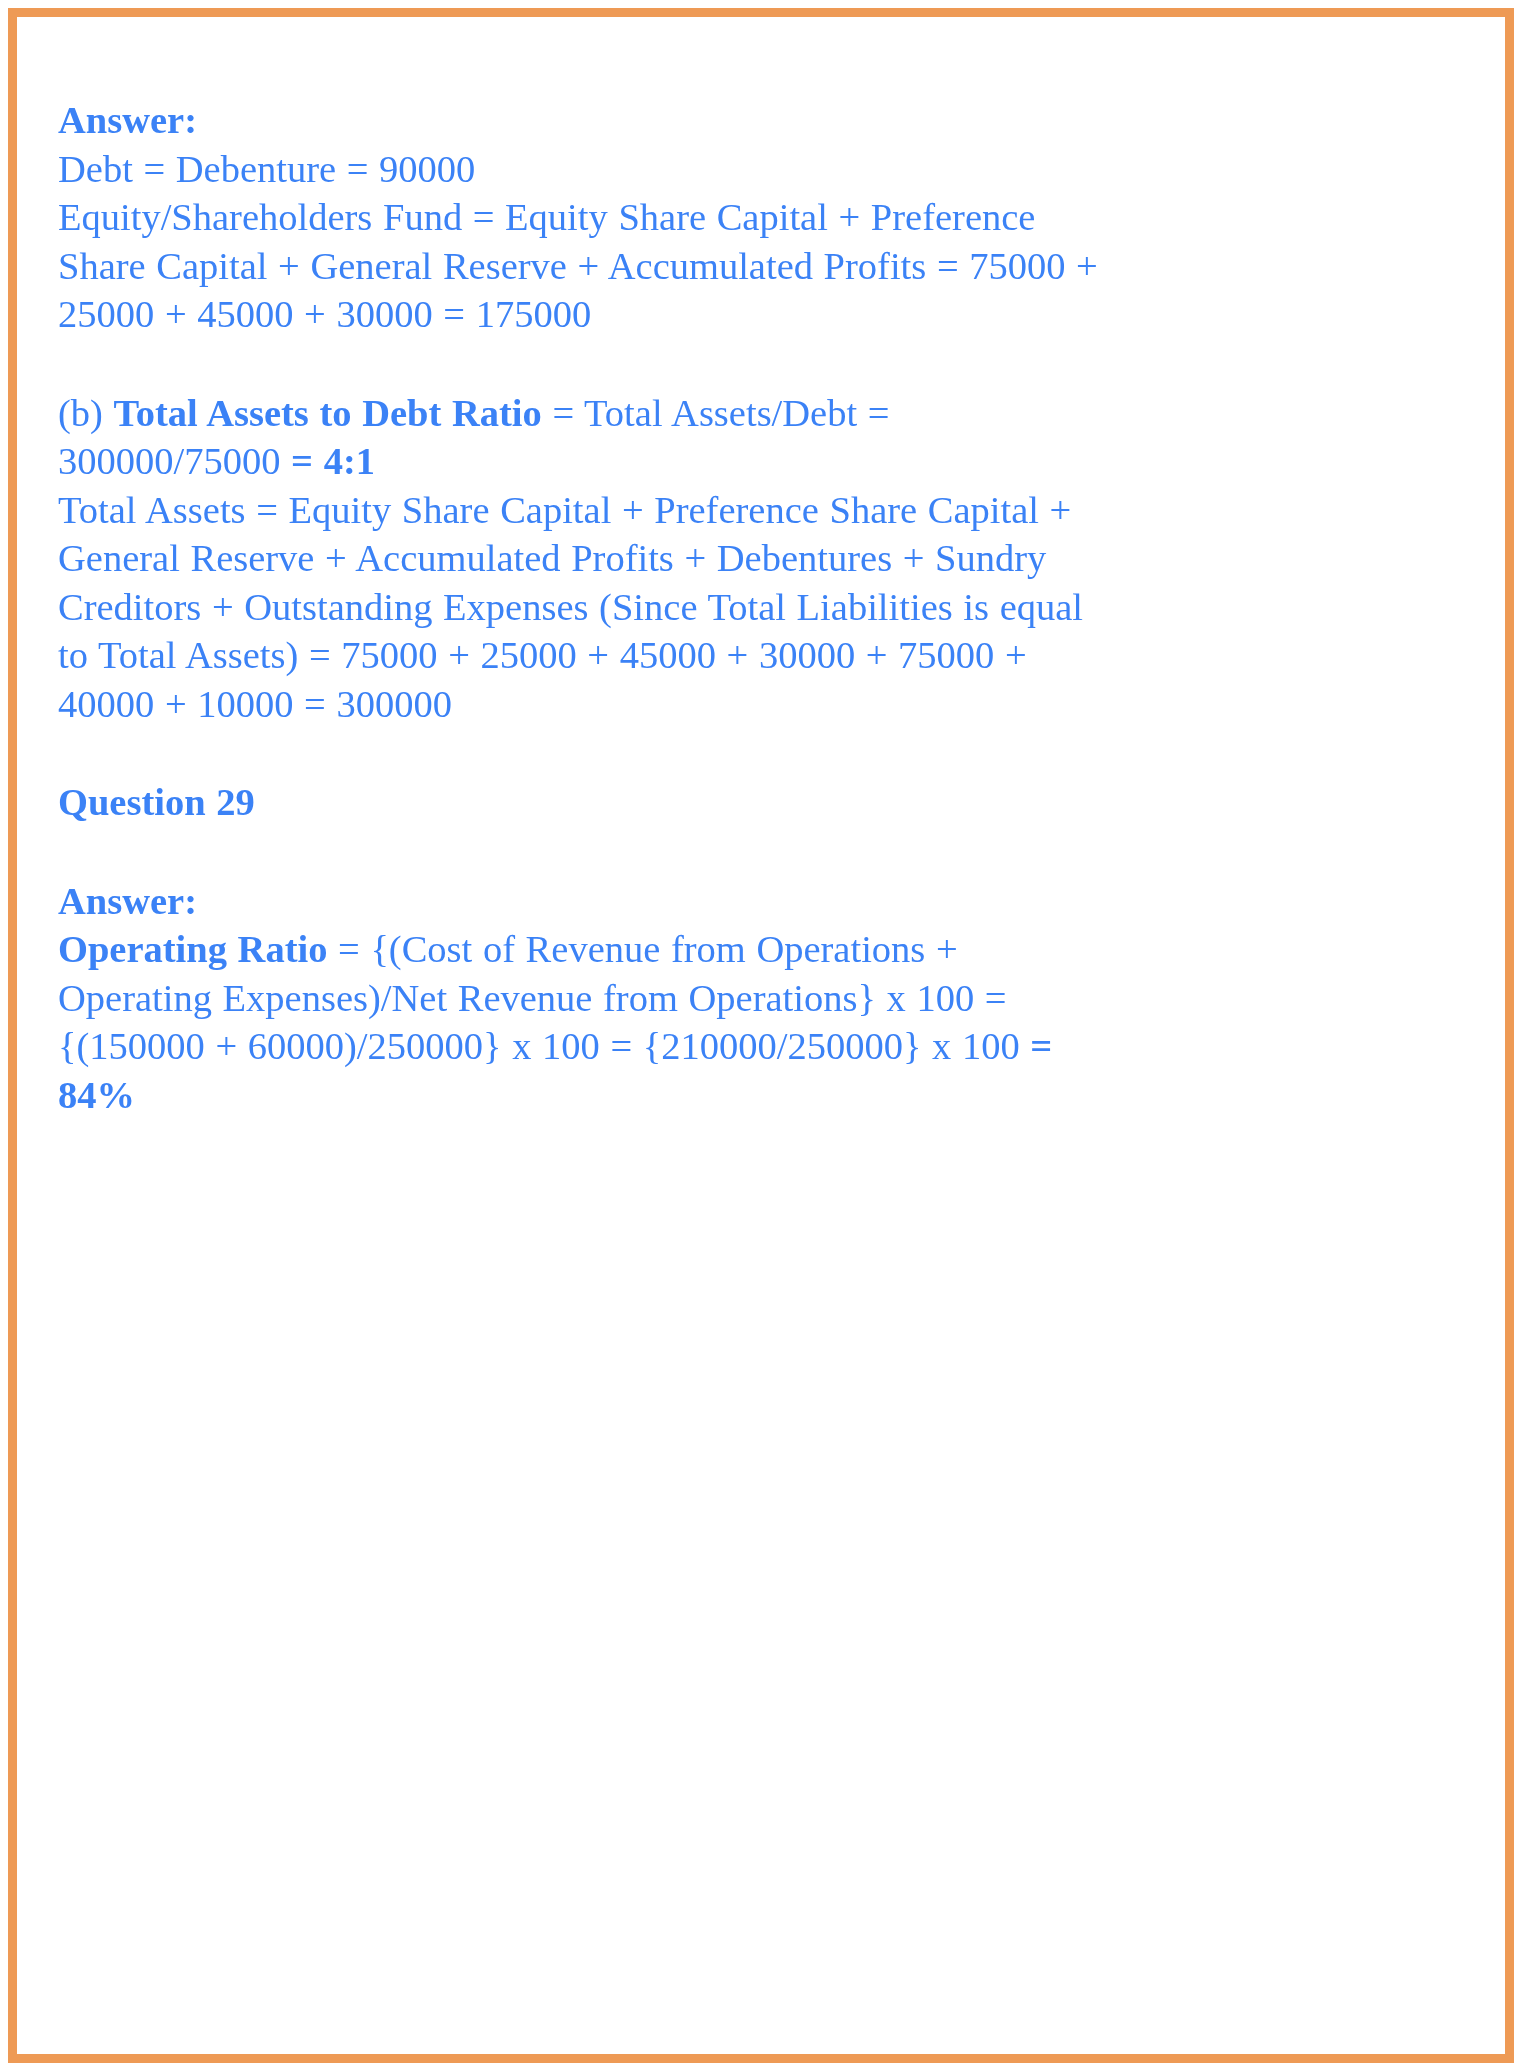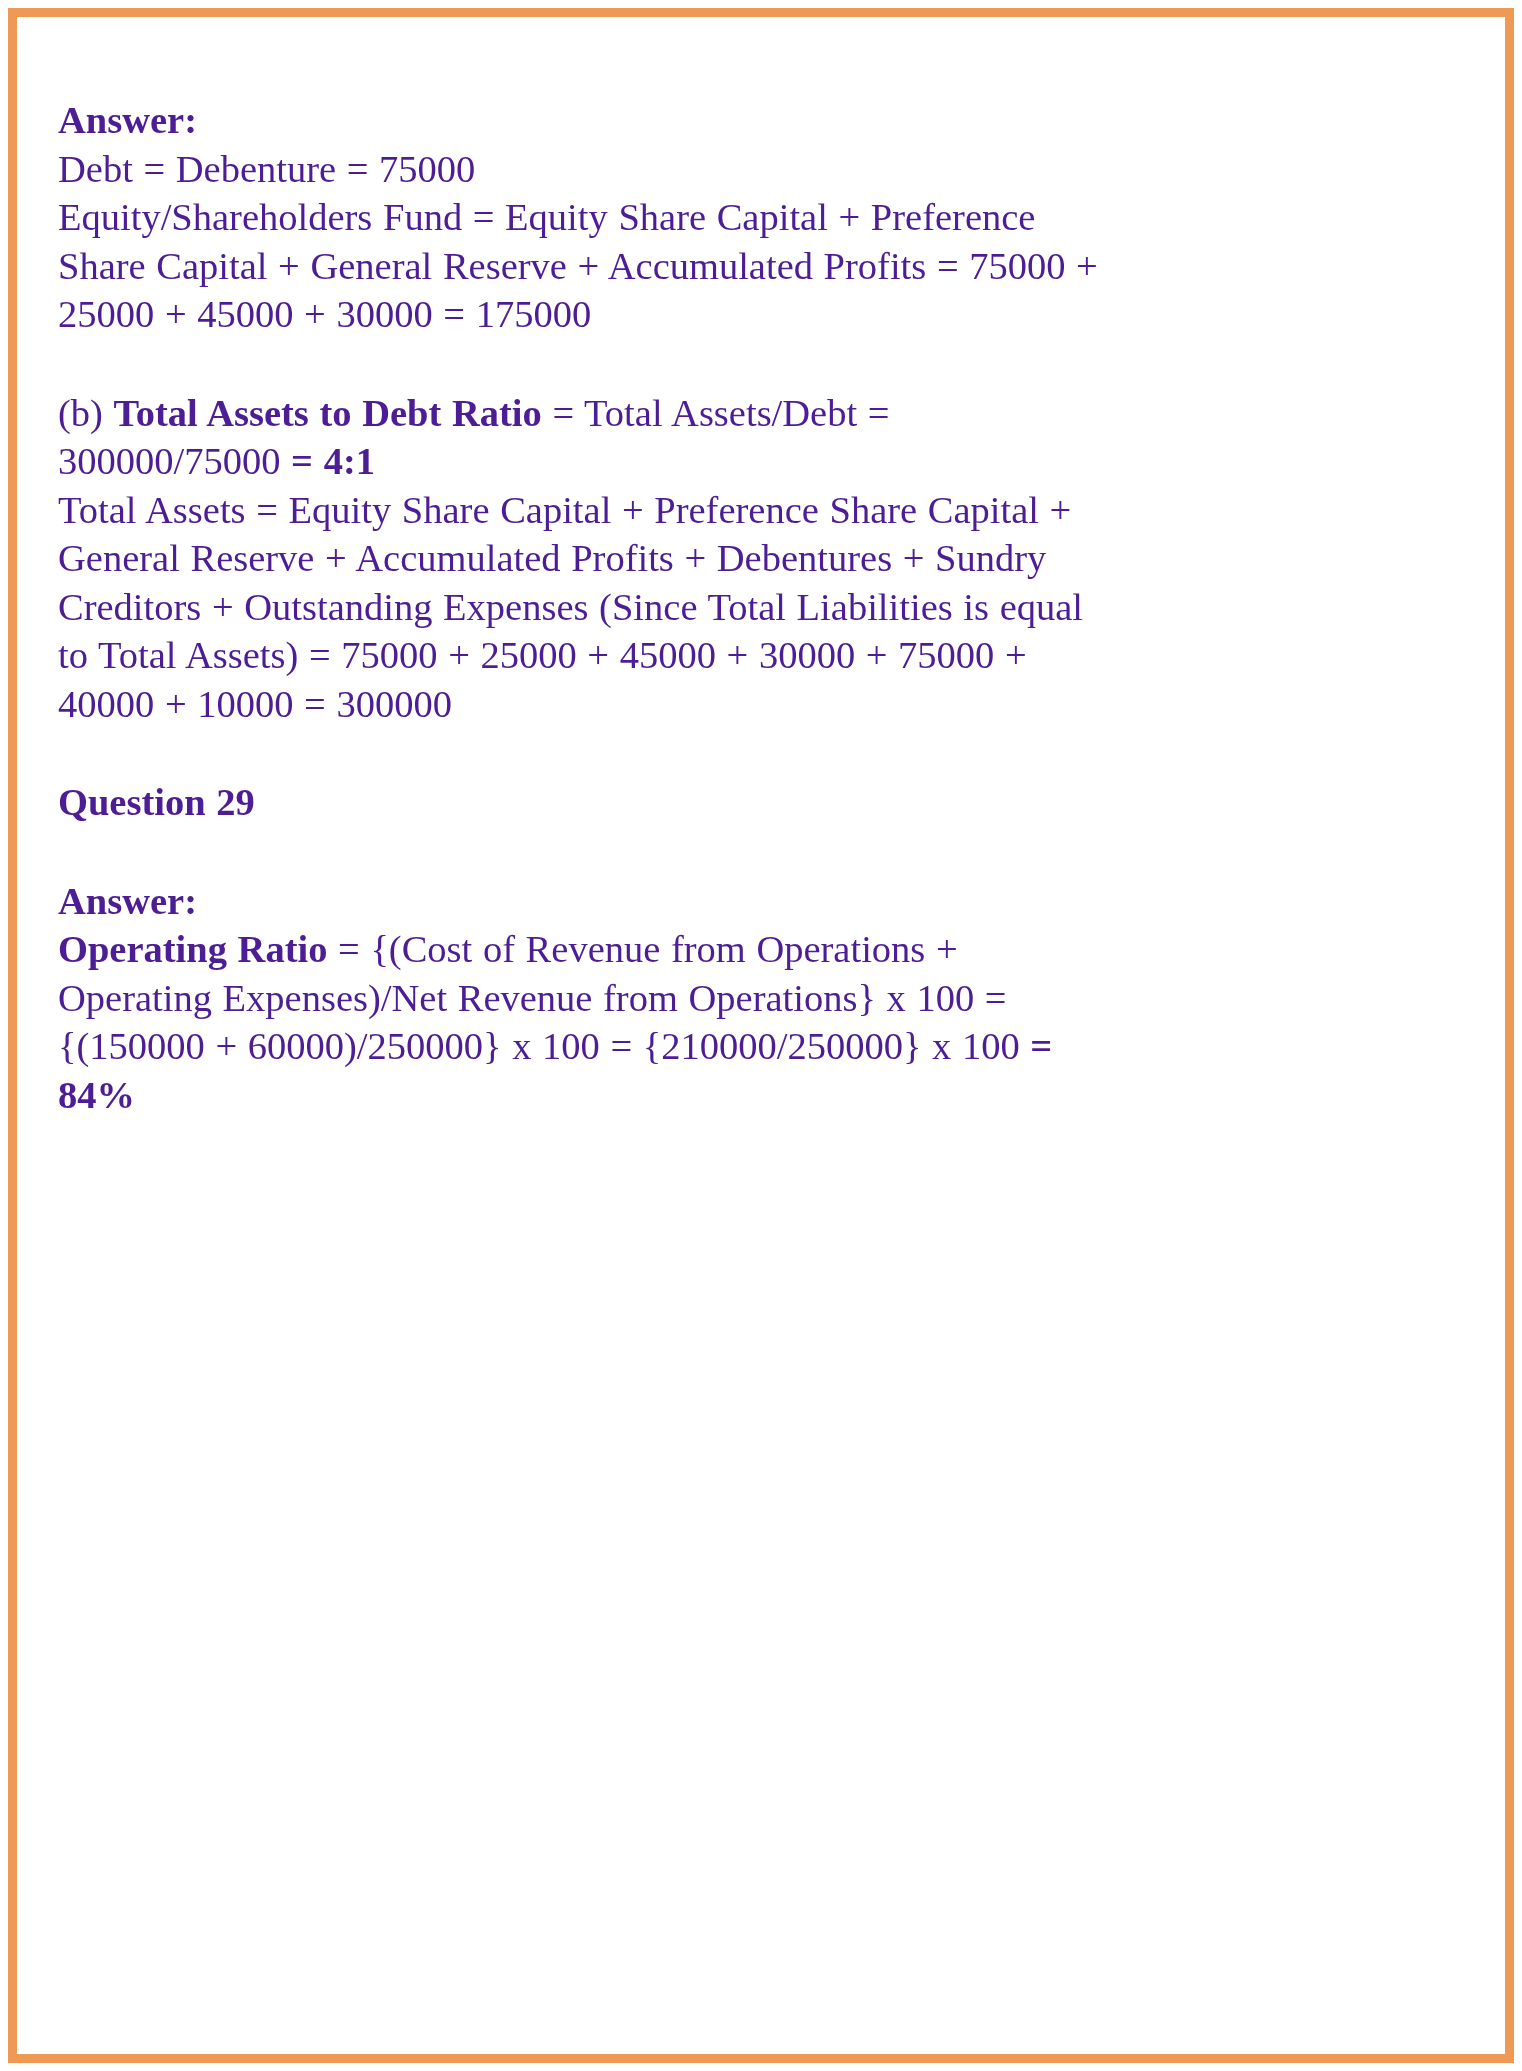--- a/index.html
+++ b/index.html
@@ -16,41 +16,41 @@
     position: absolute;
     inset: 8px;
     border: 9px solid #ee9a55;
     pointer-events: none;
   }
   .content {
     position: absolute;
     left: 58px;
     top: 96px;
     width: 1042px;
-    color: #4c1d95;
+    color: #3b82f6;
     font-size: 38.5px;
     line-height: 48.5px;
     word-spacing: 1px;
   }
   .section { margin-bottom: 50px; }
   .section:last-child { margin-bottom: 0; }
   p.para { margin: 0; }
   .b { font-weight: bold; }
 </style>
 </head>
 <body>
 
 <div class="page">
   <div class="frame"></div>
 
   <div class="content">
 
     <div class="section">
       <p class="para"><span class="b">Answer:</span></p>
-      <p class="para"><span>Debt = Debenture = 75000</span></p>
+      <p class="para"><span>Debt = Debenture = 90000</span></p>
       <p class="para"><span>Equity/Shareholders Fund = Equity Share Capital + Preference Share Capital + General Reserve + Accumulated Profits = 75000 + 25000 + 45000 + 30000 = 175000</span></p>
     </div>
 
     <div class="section">
       <p class="para"><span>(b) </span><span class="b">Total Assets to Debt Ratio</span><span> = Total Assets/Debt = 300000/75000 </span><span class="b">= 4:1</span></p>
       <p class="para"><span>Total Assets = Equity Share Capital + Preference Share Capital + General Reserve + Accumulated Profits + Debentures + Sundry Creditors + Outstanding Expenses (Since Total Liabilities is equal to Total Assets) = 75000 + 25000 + 45000 + 30000 + 75000 + 40000 + 10000 = 300000</span></p>
     </div>
 
 
     <div class="section">

